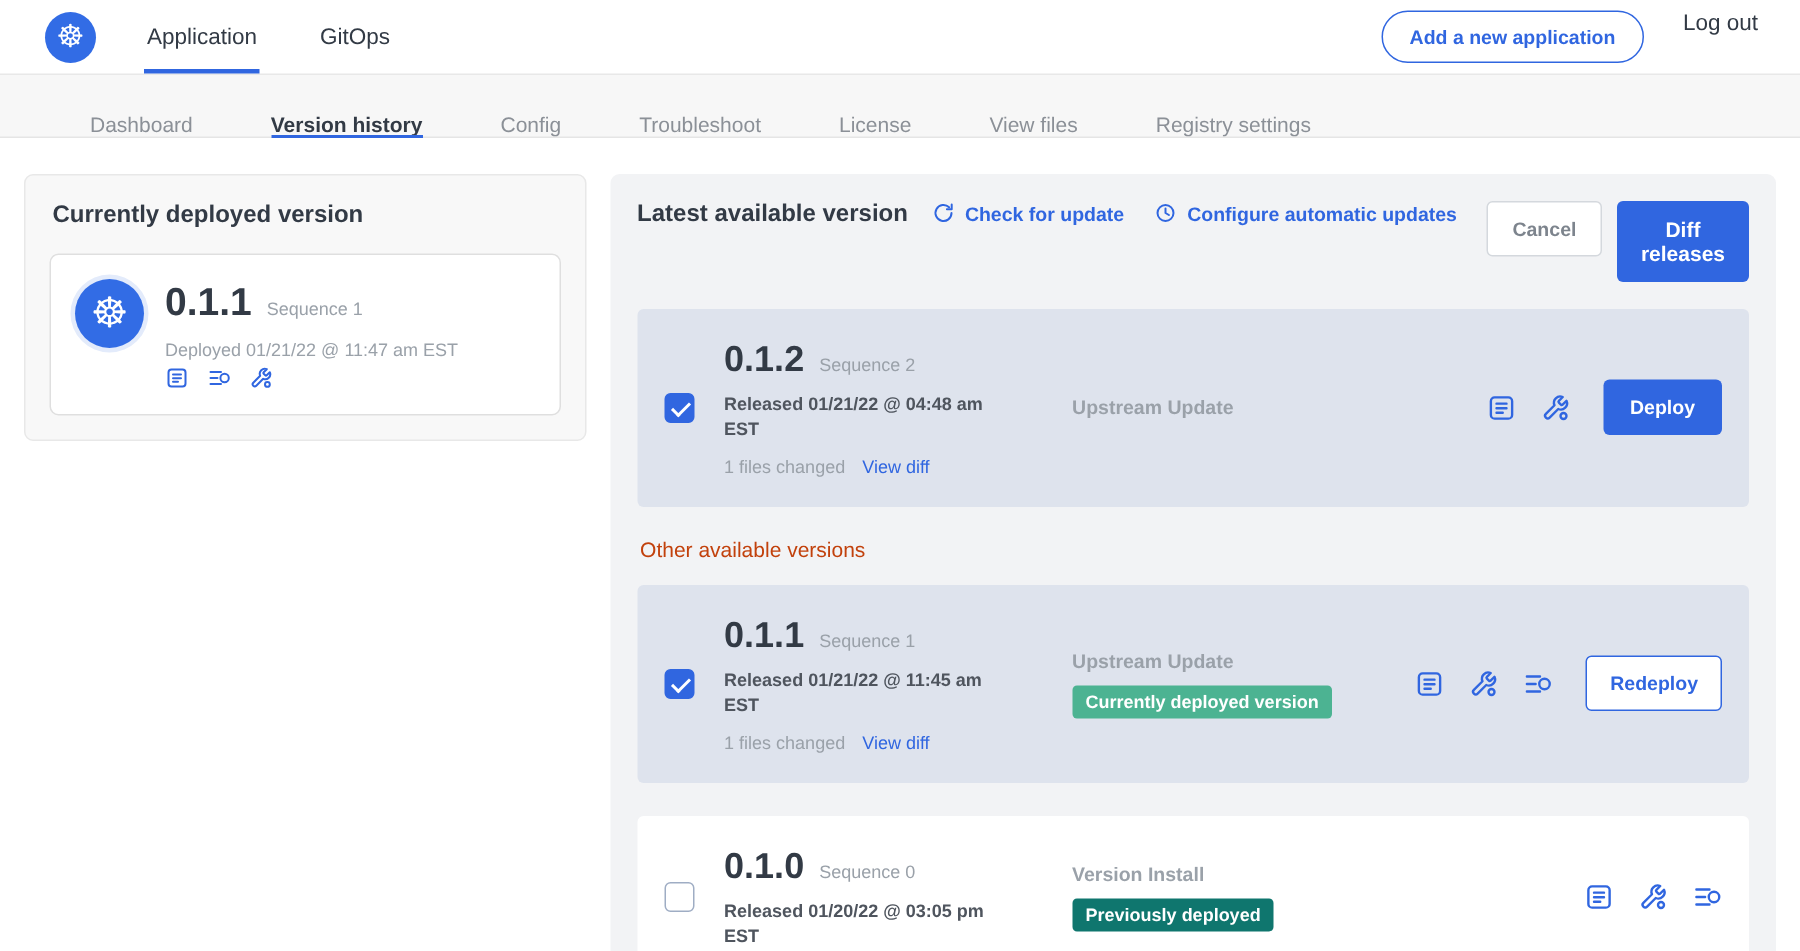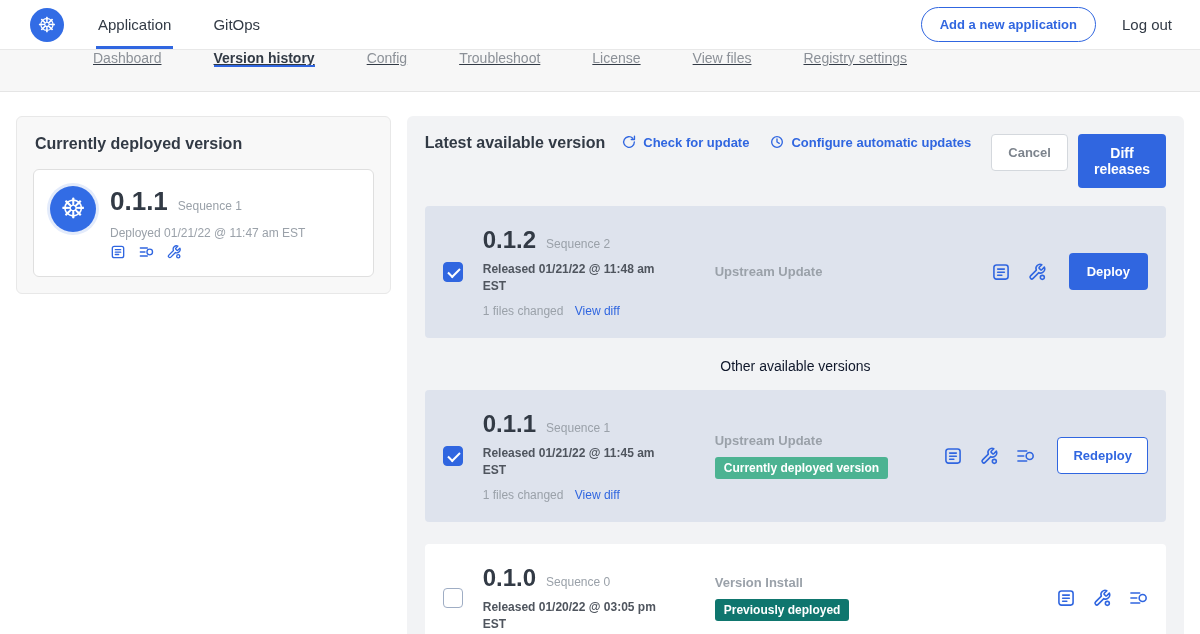--- a/index.html
+++ b/index.html
@@ -9,26 +9,26 @@
     font-family:"Liberation Sans","DejaVu Sans",sans-serif;
     background:#ffffff; color:#323a45;
   }
 
   
   .navbar{ height:50px; display:flex; align-items:center; padding:0 28px 0 30px; border-bottom:1px solid #e8e8e8; background:#fff; }
   .logo-circle{ width:34px; height:34px; border-radius:50%; background:#326ce5; color:#fff; display:flex; align-items:center; justify-content:center; font-size:21px; line-height:1; cursor:pointer; }
   .nav-tabs{ display:flex; height:100%; margin-left:34px; }
   .nav-tab{ display:flex; align-items:center; margin-right:42px; font-size:15px; font-weight:normal; color:#323a45; position:relative; cursor:pointer; }
   .nav-tab.active::after{ content:""; position:absolute; left:-2px; right:-2px; bottom:0; height:3px; background:#3066e0; }
-  .nav-right{ margin-left:auto; display:flex; align-items:center; gap:26px; }
+  .nav-right{ margin-left:auto; display:flex; gap:26px; }
   .add-app-btn{ background:#fff; border:1px solid #3066e0; color:#3066e0; font-weight:bold; font-size:13px; border-radius:18px; padding:9px 18px; cursor:pointer; font-family:inherit; }
   .logout{ font-size:15px; color:#323a45; cursor:pointer; }
 
   
-  .subnav{ height:42px; background:#f7f7f7; border-bottom:1px solid #e5e5e5; display:flex; align-items:flex-start; padding-left:93px;text-decoration:underline; }
+  .subnav{ height:42px; background:#f7f7f7; border-bottom:1px solid #e5e5e5; display:flex; align-items:flex-end; padding-left:60px; }
   .subnav-item{ display:flex; align-items:center; margin-right:52px; font-size:14px; color:#8b9097; position:relative; cursor:pointer; white-space:nowrap; }
   .subnav-item.active{ color:#323a45; font-weight:bold; }
   .subnav-item.active::after{ content:""; position:absolute; left:0; right:0; bottom:-1px; height:2px; background:#3066e0; }
 
   
   .main{ display:flex; align-items:flex-start; gap:16px; padding:24px 16px 0 16px; }
 
   
   .left-card{ width:416px; background:#f8f8f8; border:1px solid #e8e8e8; border-radius:6px; padding:16px; }
   .left-card-title{ font-size:16px; font-weight:bold; margin:2px 0 16px 2px; }
@@ -66,21 +66,21 @@
 
   .v-source{ flex:1; padding-left:14px; font-size:13px; font-weight:bold; color:#9aa1a9; }
   .badge{ display:inline-block; margin-top:9px; font-size:12px; font-weight:bold; color:#fff; padding:4px 9px; border-radius:3px; }
   .badge.success{ background:#4cb392; }
   .badge.muted{ background:#0f766e; }
 
   .v-actions{ display:flex; align-items:center; gap:16px; flex:none; }
   .deploy-btn{ background:#3066e0; color:#fff; border:none; font-weight:bold; font-size:13px; padding:11px 18px; border-radius:4px; margin-left:6px; cursor:pointer; font-family:inherit; }
   .redeploy-btn{ background:#fff; color:#3066e0; border:1px solid #3066e0; font-weight:bold; font-size:13px; padding:10px 15px; border-radius:4px; margin-left:6px; cursor:pointer; font-family:inherit; }
 
-  .other-title{ font-size:14px; color:#0f172a; margin:20px 2px 16px 2px;text-align:center; }
+  .other-title{ font-size:14px; color:#c2410c; margin:20px 2px 16px 2px; }
   .spacer-row{ height:22px; }
 </style>
 </head>
 <body>
 
 <div class="navbar">
   <div class="logo-circle">☸</div>
   <div class="nav-tabs">
     <div class="nav-tab active">
         <span>Application</span>
@@ -181,21 +181,21 @@
       <button class="diff-btn">Diff releases</button>
     </div>
 
     <div class="version-row selected">
       <div class="row-checkbox checked"></div>
       <div class="v-info">
         <div class="v-top">
           <span class="v-num">0.1.2</span>
           <span class="v-seq">Sequence 2</span>
         </div>
-        <div class="v-released">Released 01/21/22 @ 11:48 am EST</div>
+        <div class="v-released">Released 01/21/22 @ 04:48 am EST</div>
         <div class="v-files">
           <span>1 files changed</span>
           <span class="view-diff">View diff</span>
         </div>
       </div>
       <div class="v-source">
         <span>Upstream Update</span>
       </div>
       <div class="v-actions">
         <span class="blue-icon">

